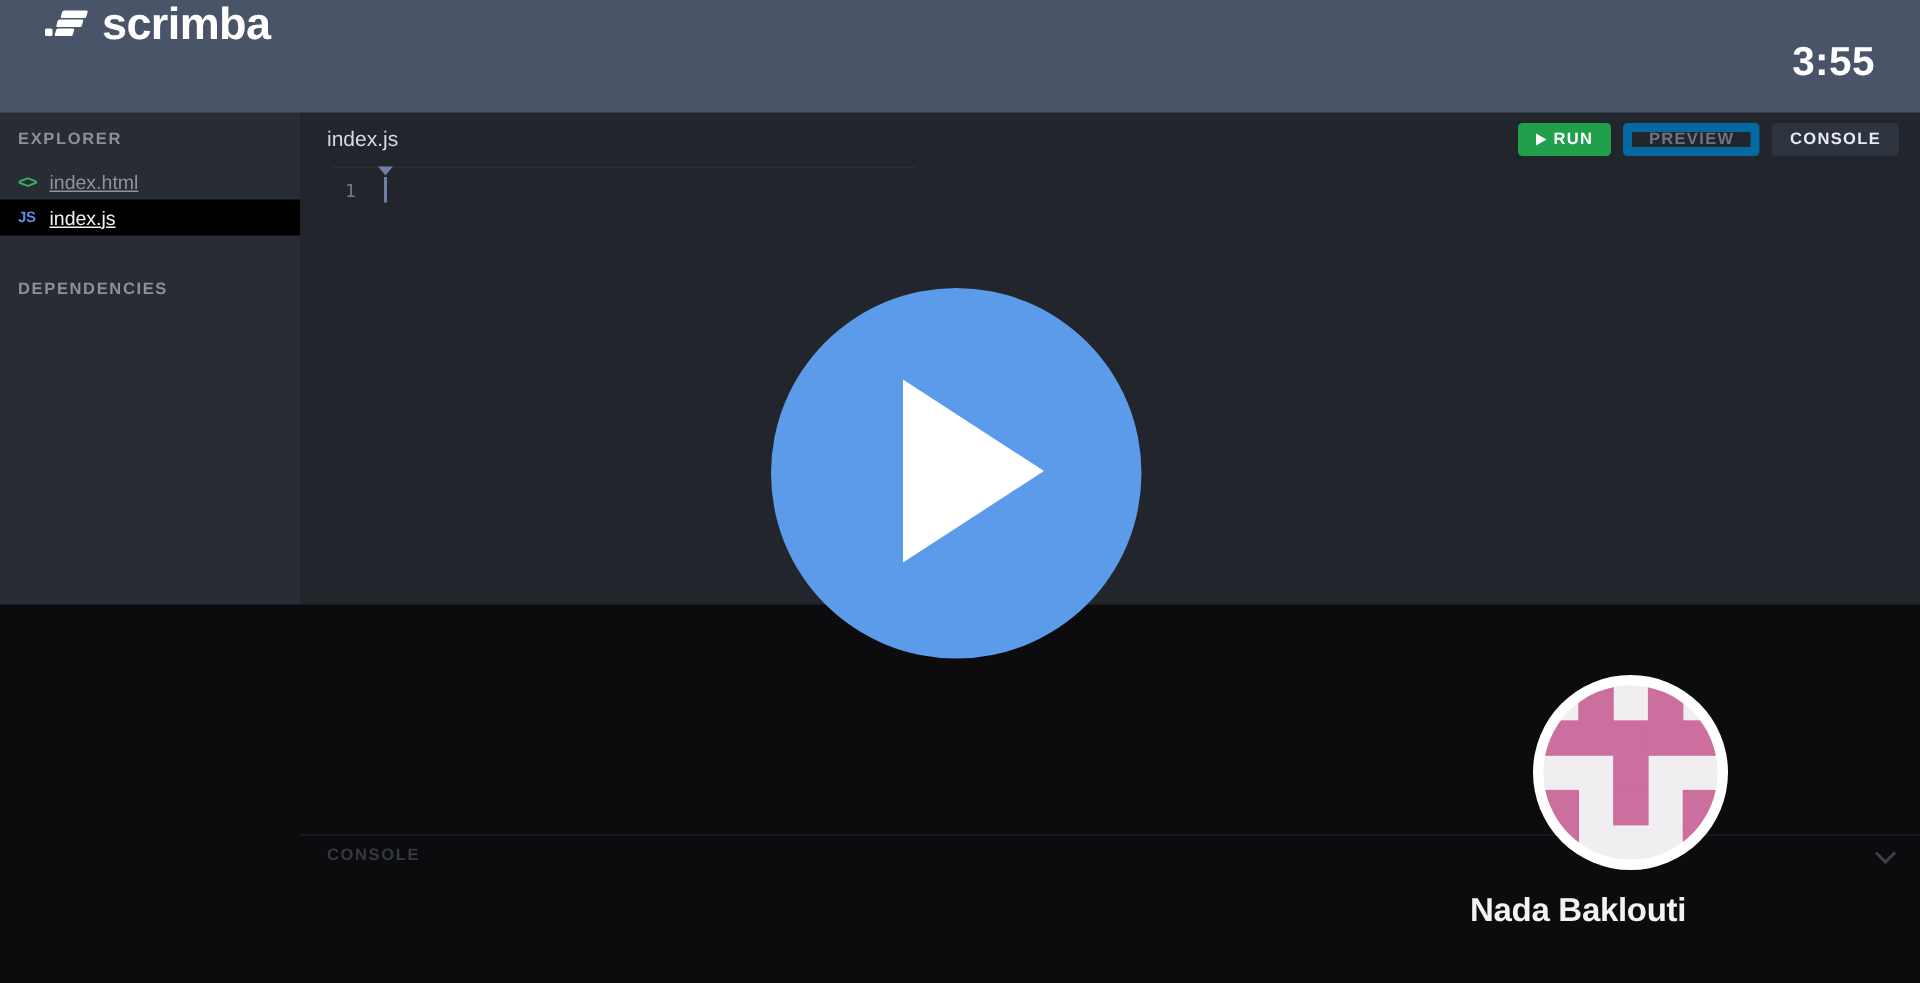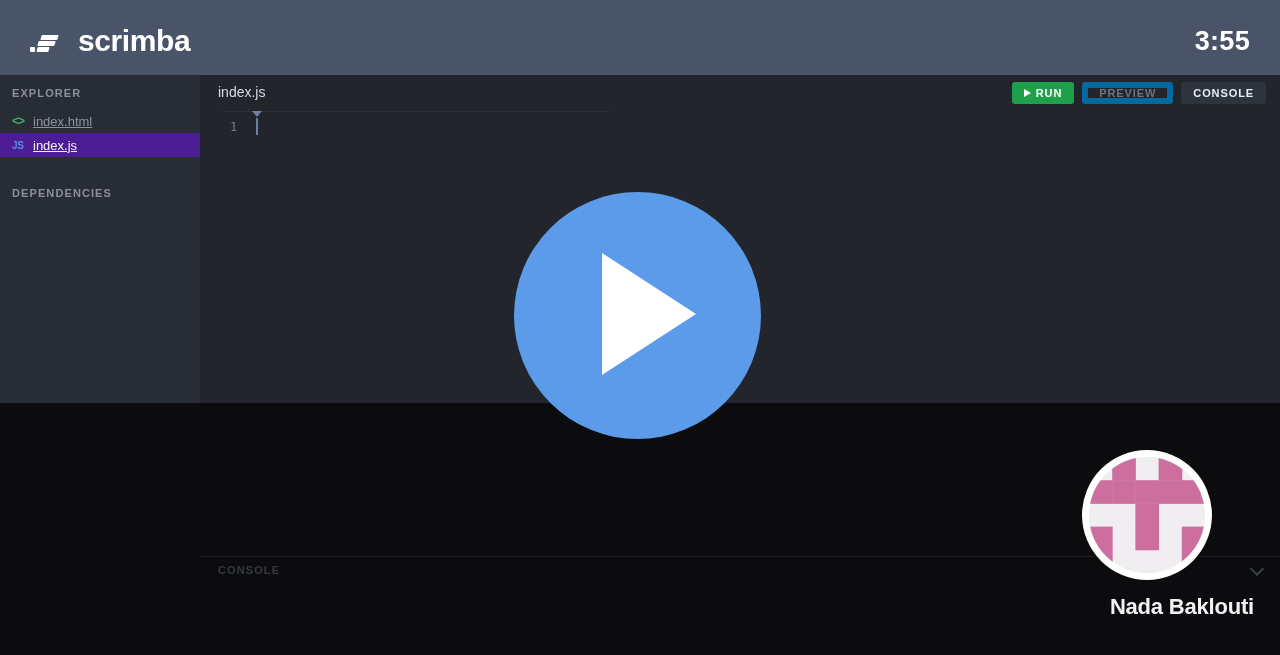--- a/index.html
+++ b/index.html
@@ -24,22 +24,22 @@
     height: 82px;
     background: #4a5468;
     display: flex;
     align-items: center;
     justify-content: space-between;
     box-sizing: border-box;
     padding: 0 30px 0 30px;
   }
   .brand {
     display: flex;
-    align-items: center;
-    gap: 16px;
+    align-items: flex-start;
+    gap: 6px;
     height: 100%;
   }
   .logo-mark {
     width: 32px;
     height: 26px;
     position: relative;
     display: block;
   }
   .logo-mark .dot {
     position: absolute;
@@ -99,21 +99,21 @@
   .file-row {
     display: flex;
     align-items: center;
     gap: 7px;
     height: 24px;
     padding-left: 12px;
     font-size: 13px;
     box-sizing: border-box;
   }
   .file-row .fname { color: #8e939d; text-decoration: underline; }
-  .file-row.active { background: #4c1d95; }
+  .file-row.active { background: #000000; }
   .file-row.active .fname { color: #f0f2f5; }
   .icon-html {
     color: #3fae62;
     font-size: 12px;
     font-weight: bold;
     letter-spacing: -1px;
     width: 14px;
   }
   .icon-js {
     color: #5c8ae6;
@@ -271,23 +271,23 @@
     left: 88px; top: 61px;
     width: 0; height: 0;
     border-left: 94px solid #ffffff;
     border-top: 61px solid transparent;
     border-bottom: 61px solid transparent;
   }
 
   
   .author {
     position: absolute;
-    left: 1040px; top: 450px;
+    left: 980px; top: 450px;
     width: 214px;
-    text-align: right;
+    text-align: left;
   }
   .avatar {
     width: 130px;
     height: 130px;
     margin: 0 auto;
     border-radius: 50%;
     background: #ffffff;
     display: flex;
     align-items: center;
     justify-content: center;

